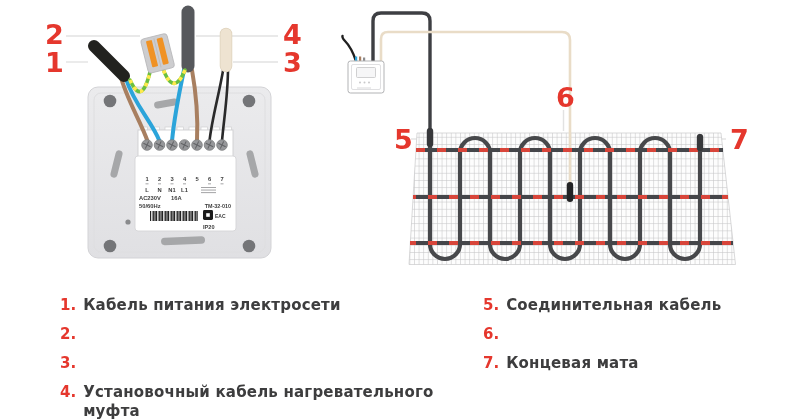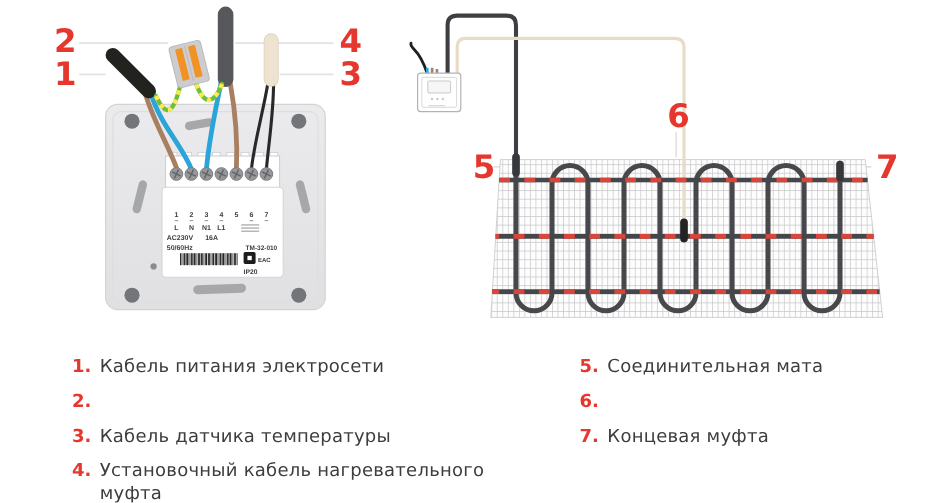--- a/index.html
+++ b/index.html
@@ -11,21 +11,21 @@
   .callout{
     position:absolute;font-size:27px;font-weight:700;line-height:1;
     color:#e5372d;letter-spacing:0;user-select:none;
   }
   .legend{position:absolute;left:0;top:296px;width:785px;display:flex;}
   .legend-col{display:flex;flex-direction:column;}
   .legend-col.left{margin-left:60px;width:398px;}
   .legend-col.right{margin-left:25px;}
   .legend-item{display:flex;align-items:flex-start;margin-bottom:10px;font-size:15px;line-height:19px;}
   .legend-num{color:#e5372d;font-weight:700;margin-right:7px;white-space:nowrap;}
-  .legend-text{color:#3d3d3e;font-weight:400;letter-spacing:0.2px;}
+  .legend-text{color:#3d3d3e;font-weight:700;letter-spacing:0.2px;}
   svg text{font-family:"Liberation Sans",sans-serif;}
 </style>
 </head>
 <body>
 
 <div class="canvas">
 
 <svg class="scene" width="785" height="419" viewBox="0 0 785 419">
   <defs>
     <linearGradient id="plateg" x1="0" y1="0" x2="0" y2="1">
@@ -263,35 +263,34 @@
   <div class="legend-col left">
     <div class="legend-item">
       <span class="legend-num">1.</span>
       <span class="legend-text">Кабель питания электросети</span>
     </div>
     <div class="legend-item">
       <span class="legend-num">2.</span>
     </div>
     <div class="legend-item">
       <span class="legend-num">3.</span>
-      <span class="legend-text">Кабель датчика температуры</span>
     </div>
     <div class="legend-item">
       <span class="legend-num">4.</span>
       <span class="legend-text">Установочный кабель нагревательного муфта</span>
     </div>
   </div>
   <div class="legend-col right">
     <div class="legend-item">
       <span class="legend-num">5.</span>
-      <span class="legend-text">Соединительная мата</span>
+      <span class="legend-text">Соединительная кабель</span>
     </div>
     <div class="legend-item">
       <span class="legend-num">6.</span>
     </div>
     <div class="legend-item">
       <span class="legend-num">7.</span>
-      <span class="legend-text">Концевая муфта</span>
+      <span class="legend-text">Концевая мата</span>
     </div>
   </div>
 </div>
 
 </div>
 
 </body></html>

